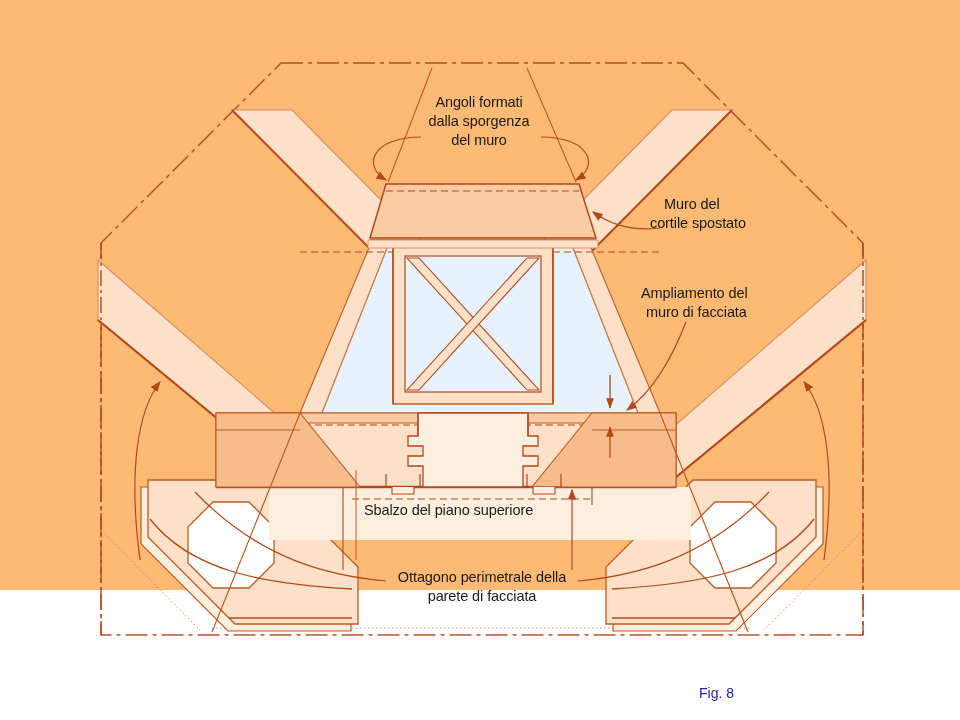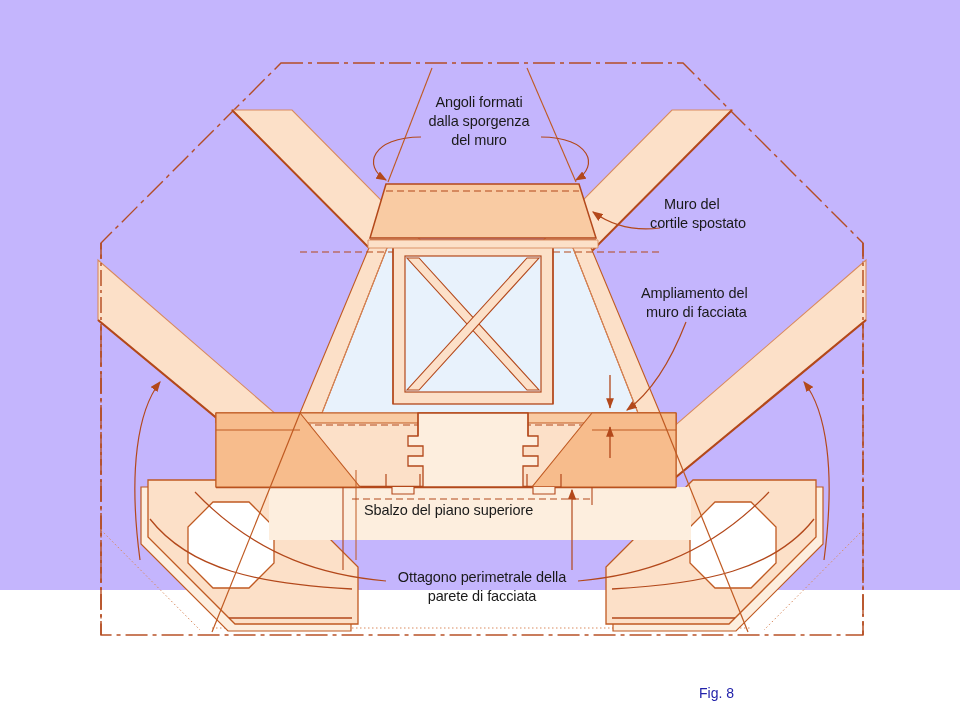--- a/index.html
+++ b/index.html
@@ -10,21 +10,21 @@
   body {
     width: 960px;
     height: 720px;
     overflow: hidden;
     font-family: "Liberation Sans", sans-serif;
   }
   #figure-root {
     position: relative;
     width: 960px;
     height: 590px;
-    background: #c4b5fd;
+    background: #fdba74;
   }
   svg#diagram {
     position: absolute;
     left: 0;
     top: 0;
     width: 960px;
     height: 720px;
     display: block;
   }
   .lbl {

